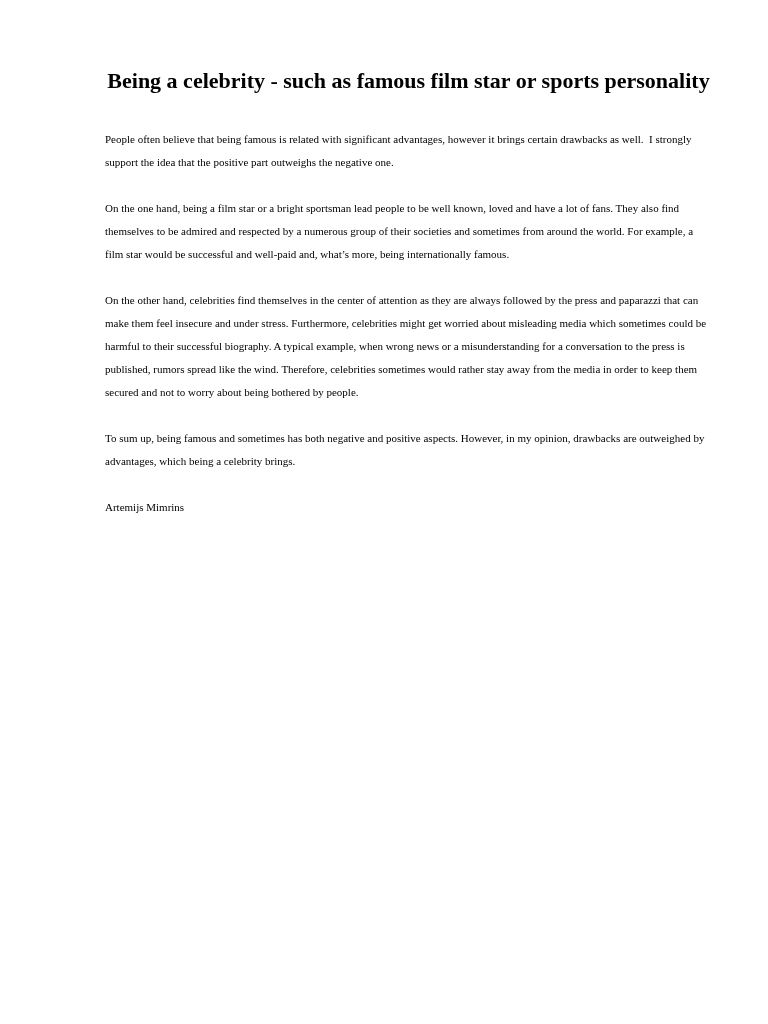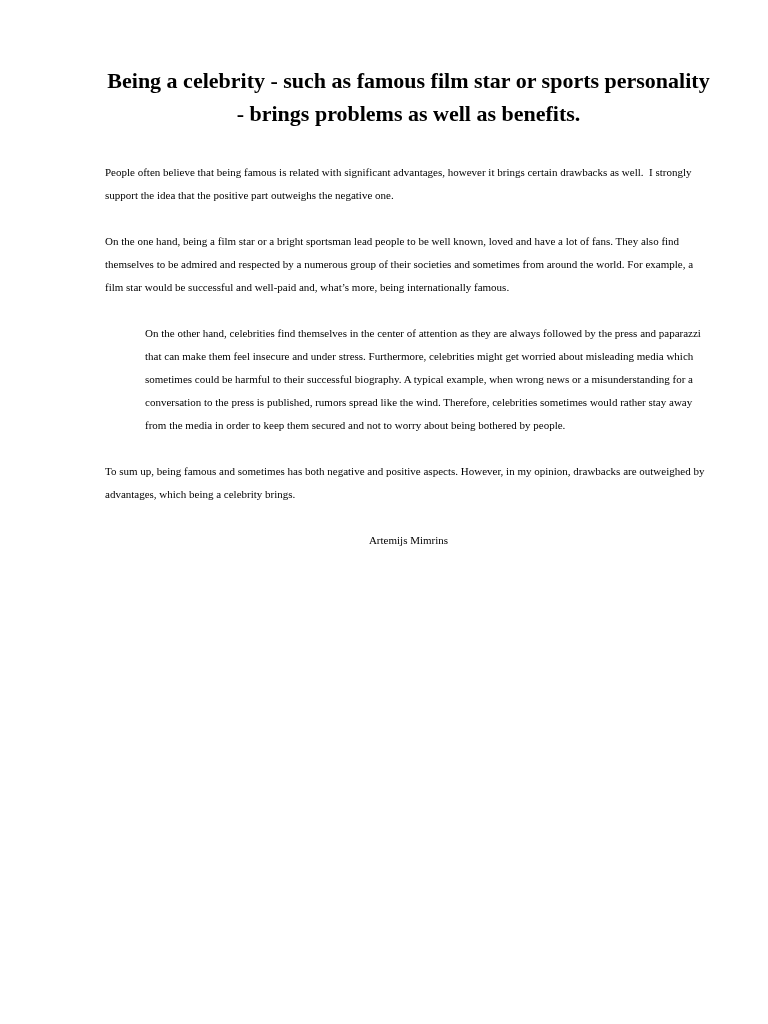--- a/index.html
+++ b/index.html
@@ -30,34 +30,31 @@
     }
     .para {
       font-size: 11px;
       line-height: 23px;
       margin: 0 0 23px 0;
       white-space: pre-wrap;
       text-align: left;
     }
     .para-gap {
       margin-top: 12px;
-      margin-left: 40px;
     }
     .author {
       margin-bottom: 12px;
-      text-align: center;
     }
   </style>
 </head>
 <body>
 
 <div class="page">
   <h1 class="title">
     <span class="title-line">Being a celebrity - such as famous film star or sports personality</span>
-    <span class="title-line">- brings problems as well as benefits.</span>
   </h1>
 
   <p class="para">People often believe that being famous is related with significant advantages, however it brings certain drawbacks as well.  I strongly support the idea that the positive part outweighs the negative one.</p>
 
   <p class="para">On the one hand, being a film star or a bright sportsman lead people to be well known, loved and have a lot of fans. They also find themselves to be admired and respected by a numerous group of their societies and sometimes from around the world. For example, a film star would be successful and well-paid and, what’s more, being internationally famous.</p>
 
   <p class="para para-gap">On the other hand, celebrities find themselves in the center of attention as they are always followed by the press and paparazzi that can make them feel insecure and under stress. Furthermore, celebrities might get worried about misleading media which sometimes could be harmful to their successful biography. A typical example, when wrong news or a misunderstanding for a conversation to the press is published, rumors spread like the wind. Therefore, celebrities sometimes would rather stay away from the media in order to keep them secured and not to worry about being bothered by people.</p>
 
   <p class="para">To sum up, being famous and sometimes has both negative and positive aspects. However, in my opinion, drawbacks are outweighed by advantages, which being a celebrity brings.</p>
 

